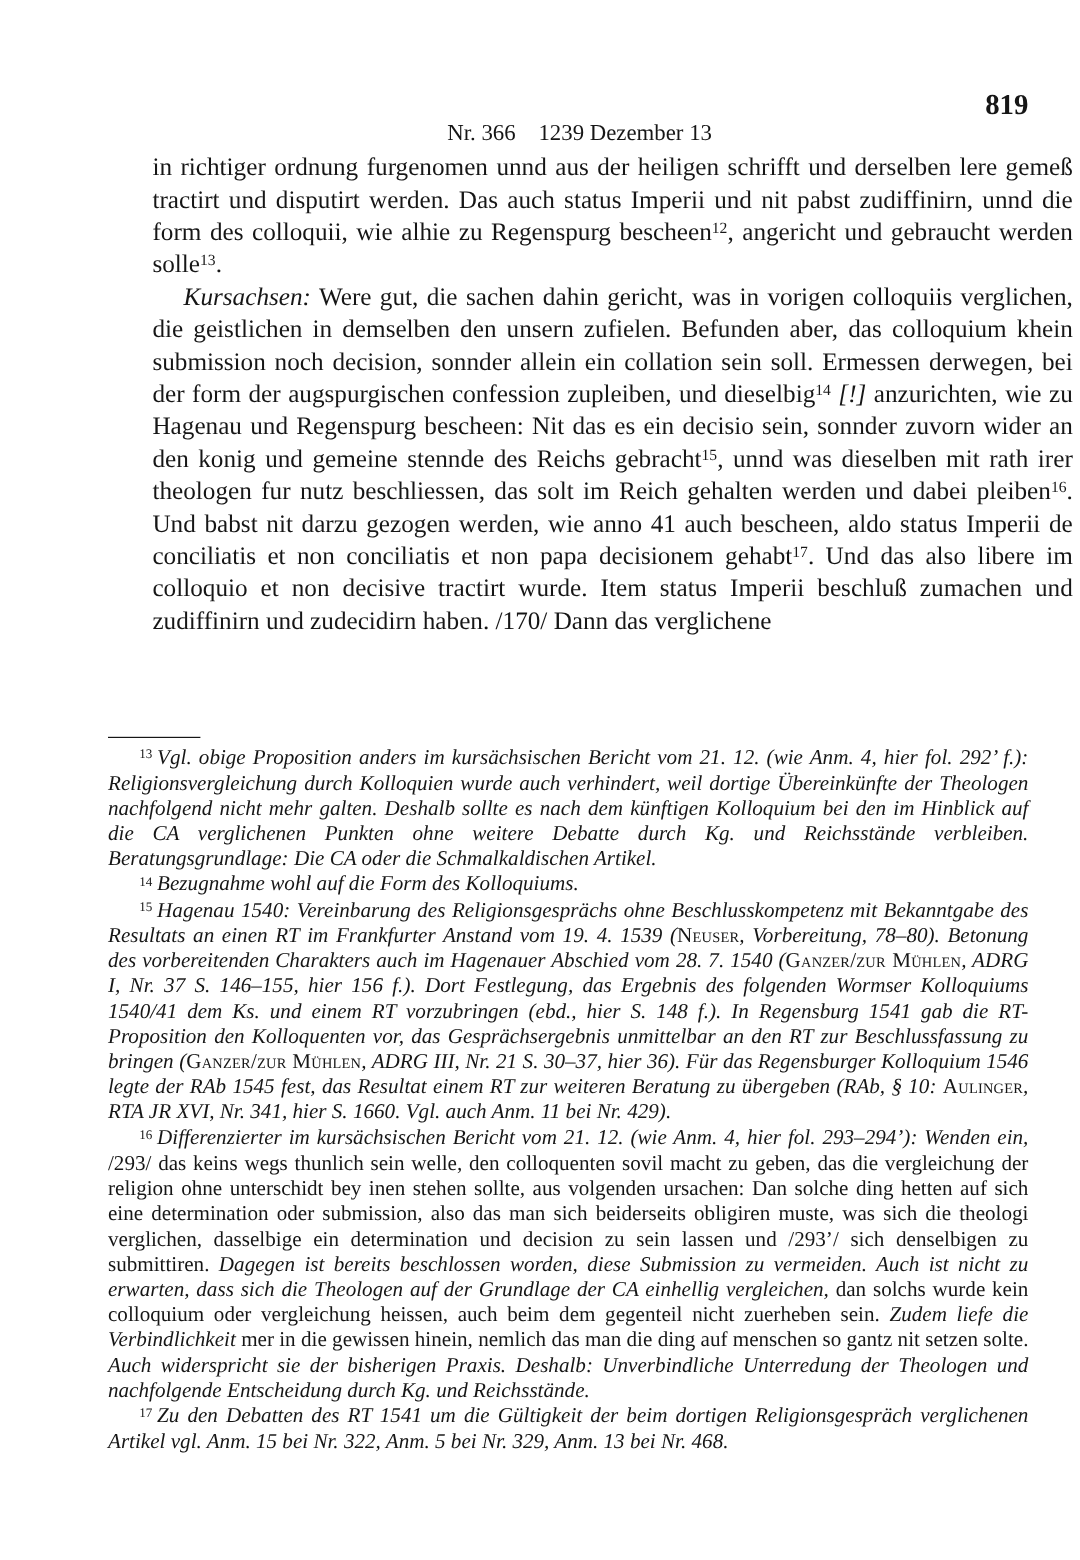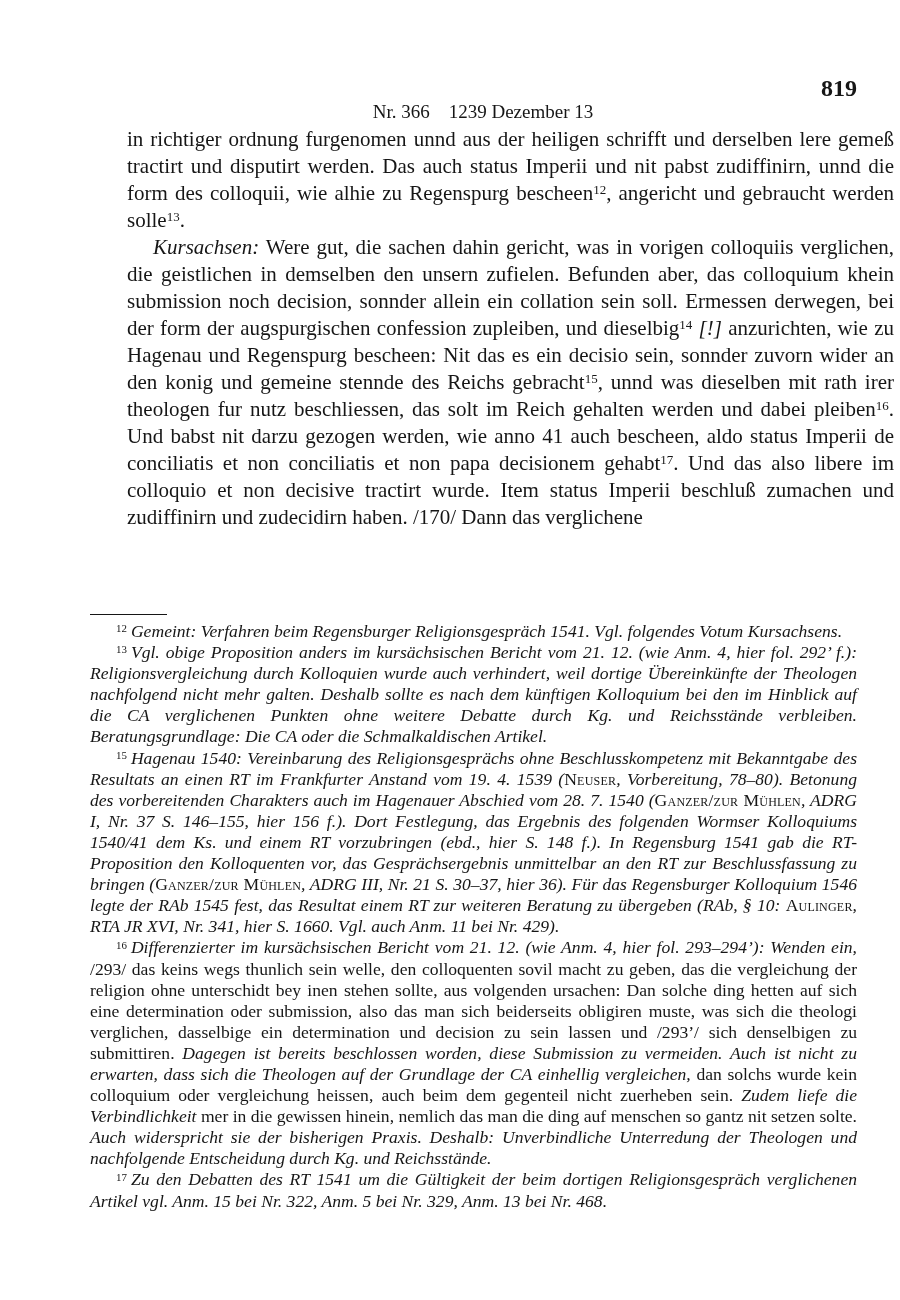--- a/index.html
+++ b/index.html
@@ -69,19 +69,19 @@
   </div>
 
   <div class="body-text" id="main-text">
       <p><span class="seg-roman">in richtiger ordnung furgenomen unnd aus der heiligen schrifft und derselben lere gemeß tractirt und disputirt werden. Das auch status Imperii und nit pabst zudiffinirn, unnd die form des colloquii, wie alhie zu Regenspurg bescheen</span><sup class="sup">12</sup><span class="seg-roman">, angericht und gebraucht werden solle</span><sup class="sup">13</sup><span class="seg-roman">.</span></p>
       <p class="indent"><span class="seg-italic">Kursachsen:</span><span class="seg-roman"> Were gut, die sachen dahin gericht, was in vorigen colloquiis verglichen, die geistlichen in demselben den unsern zufielen. Befunden aber, das colloquium khein submission noch decision, sonnder allein ein collation sein soll. Ermessen derwegen, bei der form der augspurgischen confession zupleiben, und dieselbig</span><sup class="sup">14</sup><span class="seg-roman"> </span><span class="seg-italic">[!]</span><span class="seg-roman"> anzurichten, wie zu Hagenau und Regenspurg bescheen: Nit das es ein decisio sein, sonnder zuvorn wider an den konig und gemeine stennde des Reichs gebracht</span><sup class="sup">15</sup><span class="seg-roman">, unnd was dieselben mit rath irer theologen fur nutz beschliessen, das solt im Reich gehalten werden und dabei pleiben</span><sup class="sup">16</sup><span class="seg-roman">. Und babst nit darzu gezogen werden, wie anno 41 auch bescheen, aldo status Imperii de conciliatis et non conciliatis et non papa decisionem gehabt</span><sup class="sup">17</sup><span class="seg-roman">. Und das also libere im colloquio et non decisive tractirt wurde. Item status Imperii beschluß zumachen und zudiffinirn und zudecidirn haben. /170/ Dann das verglichene</span></p>
     </div>
 
   <div class="fn-sep"></div>
 
   <div class="footnotes" id="footnotes">
-      <p><sup class="sup fn-marker">12</sup><span class="seg-italic">Gemeint: Verfahren beim Regensburger Religionsgespräch 1541. Vgl. folgendes Votum Kursachsens.</span></p>
       <p><sup class="sup fn-marker">13</sup><span class="seg-italic">Vgl. obige Proposition anders im kursächsischen Bericht vom 21. 12. (wie Anm. 4, hier fol. 292’ f.): Religionsvergleichung durch Kolloquien wurde auch verhindert, weil dortige Übereinkünfte der Theologen nachfolgend nicht mehr galten. Deshalb sollte es nach dem künftigen Kolloquium bei den im Hinblick auf die CA verglichenen Punkten ohne weitere Debatte durch Kg. und Reichsstände verbleiben. Beratungsgrundlage: Die CA oder die Schmalkaldischen Artikel.</span></p>
+      <p><sup class="sup fn-marker">14</sup><span class="seg-italic">Bezugnahme wohl auf die Form des Kolloquiums.</span></p>
       <p><sup class="sup fn-marker">15</sup><span class="seg-italic">Hagenau 1540: Vereinbarung des Religionsgesprächs ohne Beschlusskompetenz mit Bekanntgabe des Resultats an einen RT im Frankfurter Anstand vom 19. 4. 1539 (</span><span class="seg-sc">Neuser</span><span class="seg-italic">, Vorbereitung, 78–80). Betonung des vorbereitenden Charakters auch im Hagenauer Abschied vom 28. 7. 1540 (</span><span class="seg-sc">Ganzer/zur Mühlen</span><span class="seg-italic">, ADRG I, Nr. 37 S. 146–155, hier 156 f.). Dort Festlegung, das Ergebnis des folgenden Wormser Kolloquiums 1540/41 dem Ks. und einem RT vorzubringen (ebd., hier S. 148 f.). In Regensburg 1541 gab die RT-Proposition den Kolloquenten vor, das Gesprächsergebnis unmittelbar an den RT zur Beschlussfassung zu bringen (</span><span class="seg-sc">Ganzer/zur Mühlen</span><span class="seg-italic">, ADRG III, Nr. 21 S. 30–37, hier 36). Für das Regensburger Kolloquium 1546 legte der RAb 1545 fest, das Resultat einem RT zur weiteren Beratung zu übergeben (RAb, § 10: </span><span class="seg-sc">Aulinger</span><span class="seg-italic">, RTA JR XVI, Nr. 341, hier S. 1660. Vgl. auch Anm. 11 bei Nr. 429).</span></p>
       <p><sup class="sup fn-marker">16</sup><span class="seg-italic">Differenzierter im kursächsischen Bericht vom 21. 12. (wie Anm. 4, hier fol. 293–294’): Wenden ein, </span><span class="seg-roman">/293/ das keins wegs thunlich sein welle, den colloquenten sovil macht zu geben, das die vergleichung der religion ohne unterschidt bey inen stehen sollte, aus volgenden ursachen: Dan solche ding hetten auf sich eine determination oder submission, also das man sich beiderseits obligiren muste, was sich die theologi verglichen, dasselbige ein determination und decision zu sein lassen und /293’/ sich denselbigen zu submittiren. </span><span class="seg-italic">Dagegen ist bereits beschlossen worden, diese Submission zu vermeiden. Auch ist nicht zu erwarten, dass sich die Theologen auf der Grundlage der CA einhellig vergleichen, </span><span class="seg-roman">dan solchs wurde kein colloquium oder vergleichung heissen, auch beim dem gegenteil nicht zuerheben sein. </span><span class="seg-italic">Zudem liefe die Verbindlichkeit </span><span class="seg-roman">mer in die gewissen hinein, nemlich das man die ding auf menschen so gantz nit setzen solte. </span><span class="seg-italic">Auch widerspricht sie der bisherigen Praxis. Deshalb: Unverbindliche Unterredung der Theologen und nachfolgende Entscheidung durch Kg. und Reichsstände.</span></p>
       <p><sup class="sup fn-marker">17</sup><span class="seg-italic">Zu den Debatten des RT 1541 um die Gültigkeit der beim dortigen Religionsgespräch verglichenen Artikel vgl. Anm. 15 bei Nr. 322, Anm. 5 bei Nr. 329, Anm. 13 bei Nr. 468.</span></p>
     </div>
 </div>
 
 </body></html>

